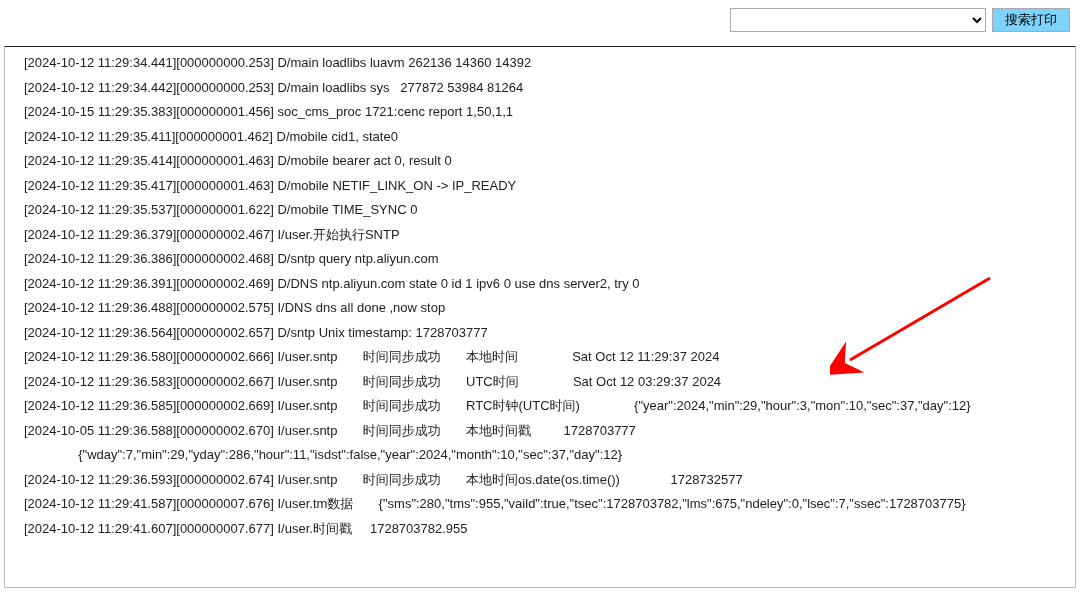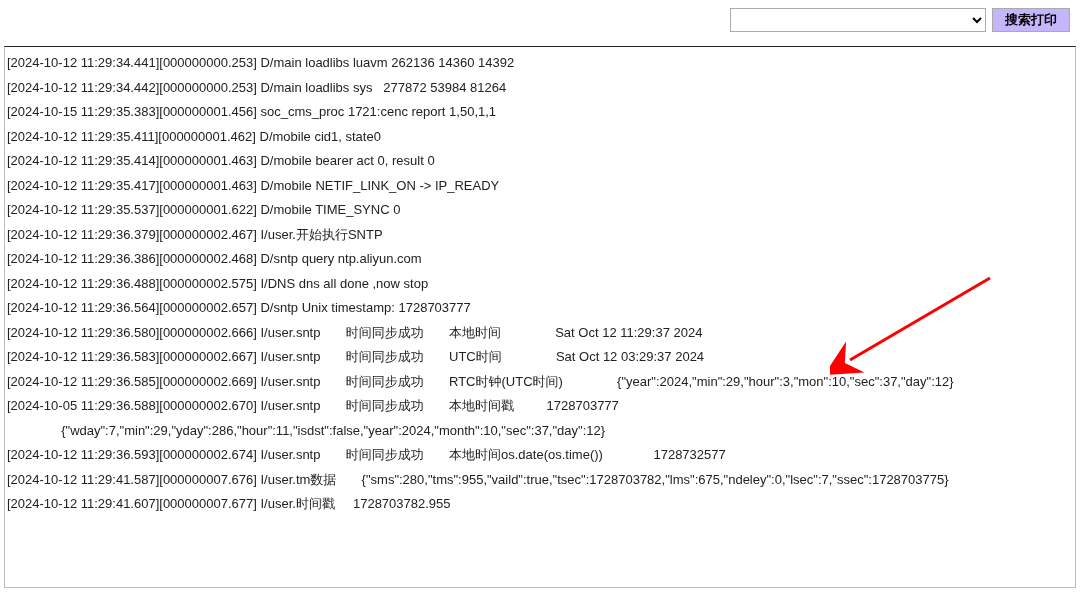--- a/index.html
+++ b/index.html
@@ -26,35 +26,34 @@
   height: 24px;
   border: 1px solid #aaa;
   background: #fff;
   font-size: 13px;
   padding: 0 4px;
 }
 .search-btn {
   height: 24px;
   padding: 0 12px;
   border: 1px solid #aaa;
-  background: #c4b5fd;
+  background: #7dd3fc;
   font-size: 13px;
   cursor: pointer;
-  font-weight: bold;
 }
 .log-area {
   position: absolute;
   top: 46px;
   left: 4px;
   right: 4px;
   bottom: 4px;
   border: 1px solid #bbb;
   border-top: 1px solid #222;
   overflow: hidden;
-  padding: 4px 2px;
+  padding: 4px 19px;
 }
 .log-line {
   white-space: pre;
   line-height: 24.5px;
   font-size: 13px;
 }
 .arrow {
   position: absolute;
   pointer-events: none;
 }
@@ -72,20 +71,21 @@
 <div class="log-area" id="log-area">
     <div class="log-line">[2024-10-12 11:29:34.441][000000000.253] D/main loadlibs luavm 262136 14360 14392</div>
     <div class="log-line">[2024-10-12 11:29:34.442][000000000.253] D/main loadlibs sys   277872 53984 81264</div>
     <div class="log-line">[2024-10-15 11:29:35.383][000000001.456] soc_cms_proc 1721:cenc report 1,50,1,1</div>
     <div class="log-line">[2024-10-12 11:29:35.411][000000001.462] D/mobile cid1, state0</div>
     <div class="log-line">[2024-10-12 11:29:35.414][000000001.463] D/mobile bearer act 0, result 0</div>
     <div class="log-line">[2024-10-12 11:29:35.417][000000001.463] D/mobile NETIF_LINK_ON -&gt; IP_READY</div>
     <div class="log-line">[2024-10-12 11:29:35.537][000000001.622] D/mobile TIME_SYNC 0</div>
     <div class="log-line">[2024-10-12 11:29:36.379][000000002.467] I/user.开始执行SNTP</div>
     <div class="log-line">[2024-10-12 11:29:36.386][000000002.468] D/sntp query ntp.aliyun.com</div>
+    <div class="log-line">[2024-10-12 11:29:36.391][000000002.469] D/DNS ntp.aliyun.com state 0 id 1 ipv6 0 use dns server2, try 0</div>
     <div class="log-line">[2024-10-12 11:29:36.488][000000002.575] I/DNS dns all done ,now stop</div>
     <div class="log-line">[2024-10-12 11:29:36.564][000000002.657] D/sntp Unix timestamp: 1728703777</div>
     <div class="log-line">[2024-10-12 11:29:36.580][000000002.666] I/user.sntp       时间同步成功       本地时间               Sat Oct 12 11:29:37 2024</div>
     <div class="log-line">[2024-10-12 11:29:36.583][000000002.667] I/user.sntp       时间同步成功       UTC时间               Sat Oct 12 03:29:37 2024</div>
     <div class="log-line">[2024-10-12 11:29:36.585][000000002.669] I/user.sntp       时间同步成功       RTC时钟(UTC时间)               {"year":2024,"min":29,"hour":3,"mon":10,"sec":37,"day":12}</div>
     <div class="log-line">[2024-10-05 11:29:36.588][000000002.670] I/user.sntp       时间同步成功       本地时间戳         1728703777</div>
     <div class="log-line">               {"wday":7,"min":29,"yday":286,"hour":11,"isdst":false,"year":2024,"month":10,"sec":37,"day":12}</div>
     <div class="log-line">[2024-10-12 11:29:36.593][000000002.674] I/user.sntp       时间同步成功       本地时间os.date(os.time())              1728732577</div>
     <div class="log-line">[2024-10-12 11:29:41.587][000000007.676] I/user.tm数据       {"sms":280,"tms":955,"vaild":true,"tsec":1728703782,"lms":675,"ndeley":0,"lsec":7,"ssec":1728703775}</div>
     <div class="log-line">[2024-10-12 11:29:41.607][000000007.677] I/user.时间戳     1728703782.955</div>

